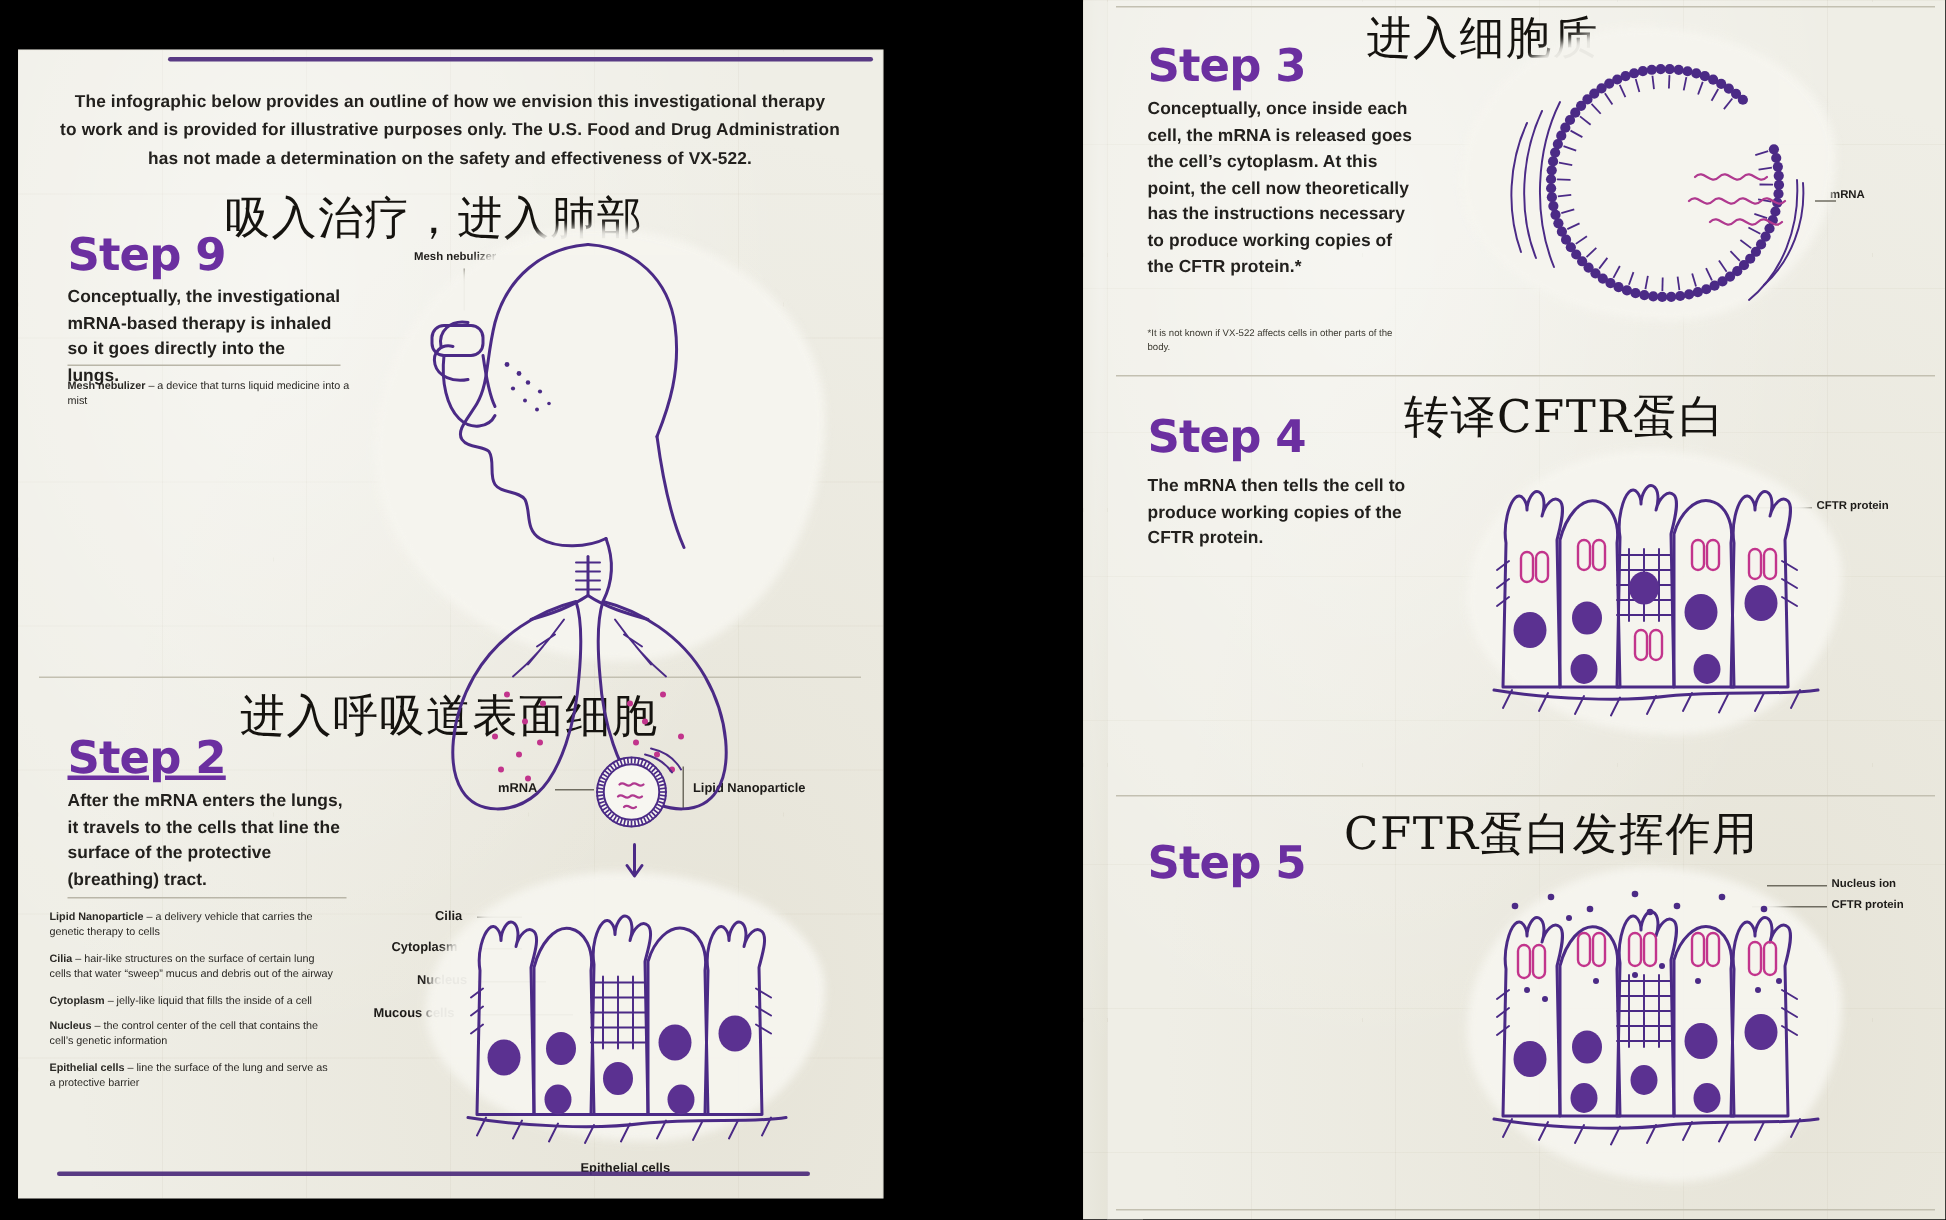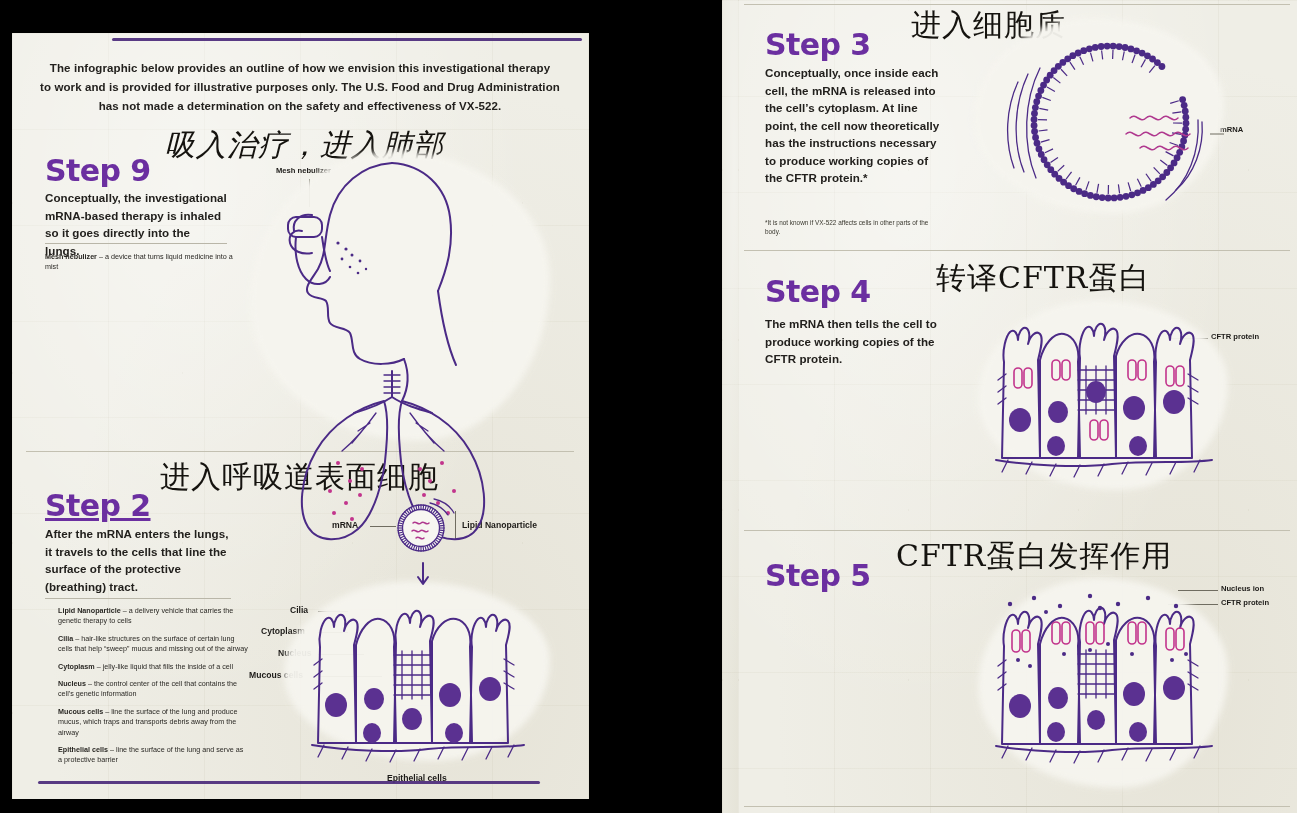--- a/index.html
+++ b/index.html
@@ -71,21 +71,21 @@
 
   <div class="panel" id="panel-left">
    <div class="inner">
 
     <div class="rule-purple" style="left:100px;top:5px;width:470px;"></div>
 
     <div class="intro" style="left:18px;top:45px;width:540px;">to work and is provided for illustrative purposes only. The U.S. Food and Drug Administration</div>
     <div class="intro" style="left:18px;top:26px;width:540px;">The infographic below provides an outline of how we envision this investigational therapy</div>
     <div class="intro" style="left:18px;top:64px;width:540px;">has not made a determination on the safety and effectiveness of VX-522.</div>
 
-    <div class="cn-h" style="left:153px;top:92px;font-style:italic;">吸入治疗，进入肺部</div>
+    <div class="cn-h" style="left:138px;top:92px;">吸入治疗，进入肺部</div>
     <div class="step-h" style="left:33px;top:120px;">Step 9</div>
     <div class="body-t" style="left:33px;top:156px;width:182px;">Conceptually, the investigational mRNA-based therapy is inhaled so it goes directly into the lungs.</div>
 
     <div class="rule-grey" style="left:33px;top:210px;width:182px;"></div>
     <div class="gloss" style="left:33px;top:219px;">
       <p><b>Mesh nebulizer</b>
          <span>– a device that turns liquid medicine into a mist</span></p>
     </div>
 
     <div class="splotch" style="left:238px;top:118px;width:300px;height:290px;"></div>
@@ -145,31 +145,29 @@
           <circle fill="#c2348c" cx="190" cy="368" r="2"></circle>
     </svg>
 
     <div class="rule-sec" style="left:14px;top:418px;width:548px;"></div>
 
     <div class="cn-h" style="left:148px;top:424px;">进入呼吸道表面细胞</div>
     <div class="step-h" style="left:33px;top:455px;text-decoration:underline;">Step 2</div>
     <div class="body-t" style="left:33px;top:492px;width:186px;">After the mRNA enters the lungs, it travels to the cells that line the surface of the protective (breathing) tract.</div>
 
     <div class="rule-grey" style="left:33px;top:565px;width:186px;"></div>
-    <div class="gloss" style="left:46px;top:573px;">
+    <div class="gloss" style="left:21px;top:573px;">
       <p><b>Lipid Nanoparticle</b>
          <span>– a delivery vehicle that carries the genetic therapy to cells</span></p>
       <p><b>Cilia</b>
-         <span>– hair-like structures on the surface of certain lung cells that help “sweep” mucus and missing out of the airway</span></p>
+         <span>– hair-like structures on the surface of certain lung cells that water “sweep” mucus and debris out of the airway</span></p>
       <p><b>Cytoplasm</b>
          <span>– jelly-like liquid that fills the inside of a cell</span></p>
       <p><b>Nucleus</b>
          <span>– the control center of the cell that contains the cell’s genetic information</span></p>
-      <p><b>Mucous cells</b>
-         <span>– line the surface of the lung and produce mucus, which traps and transports debris away from the airway</span></p>
       <p><b>Epithelial cells</b>
          <span>– line the surface of the lung and serve as a protective barrier</span></p>
     </div>
 
     <div class="lbl" style="left:320px;top:487px;">mRNA</div>
     <div class="lead" style="left:358px;top:493px;width:26px;"></div>
     <div class="lbl" style="left:450px;top:487px;">Lipid Nanoparticle</div>
     <div class="lead-v" style="left:443px;top:478px;height:28px;"></div>
 
     <div class="lbl" style="left:278px;top:572px;">Cilia</div>
@@ -300,21 +298,21 @@
 
   <div class="panel" id="panel-right-a"></div>
 
   <div class="panel" id="panel-right">
    <div class="inner">
 
     <div class="rule-sec" style="left:6px;top:4px;width:546px;"></div>
 
     <div class="cn-h" style="left:173px;top:5px;">进入细胞质</div>
     <div class="step-h" style="left:27px;top:27px;">Step 3</div>
-    <div class="body-t" style="left:27px;top:64px;width:180px;">Conceptually, once inside each cell, the mRNA is released into the cell’s cytoplasm. At line point, the cell now theoretically has the instructions necessary to produce working copies of the CFTR protein.*</div>
+    <div class="body-t" style="left:27px;top:64px;width:180px;">Conceptually, once inside each cell, the mRNA is released goes the cell’s cytoplasm. At this point, the cell now theoretically has the instructions necessary to produce working copies of the CFTR protein.*</div>
     <div class="foot" style="left:27px;top:218px;">*It is not known if VX-522 affects cells in other parts of the body.</div>
 
     <div class="splotch" style="left:236px;top:18px;width:250px;height:196px;"></div>
 
     <div class="lbl-s" style="left:482px;top:125px;">mRNA</div>
 
     <svg style="position:absolute;left:242px;top:22px;z-index:4;" width="260" height="200" viewBox="0 0 260 200">
 
       <g id="bead-ring">
             <circle cx="202.60557317354605" cy="77.5404642937382" r="3.4" fill="#4b2a86"></circle>

